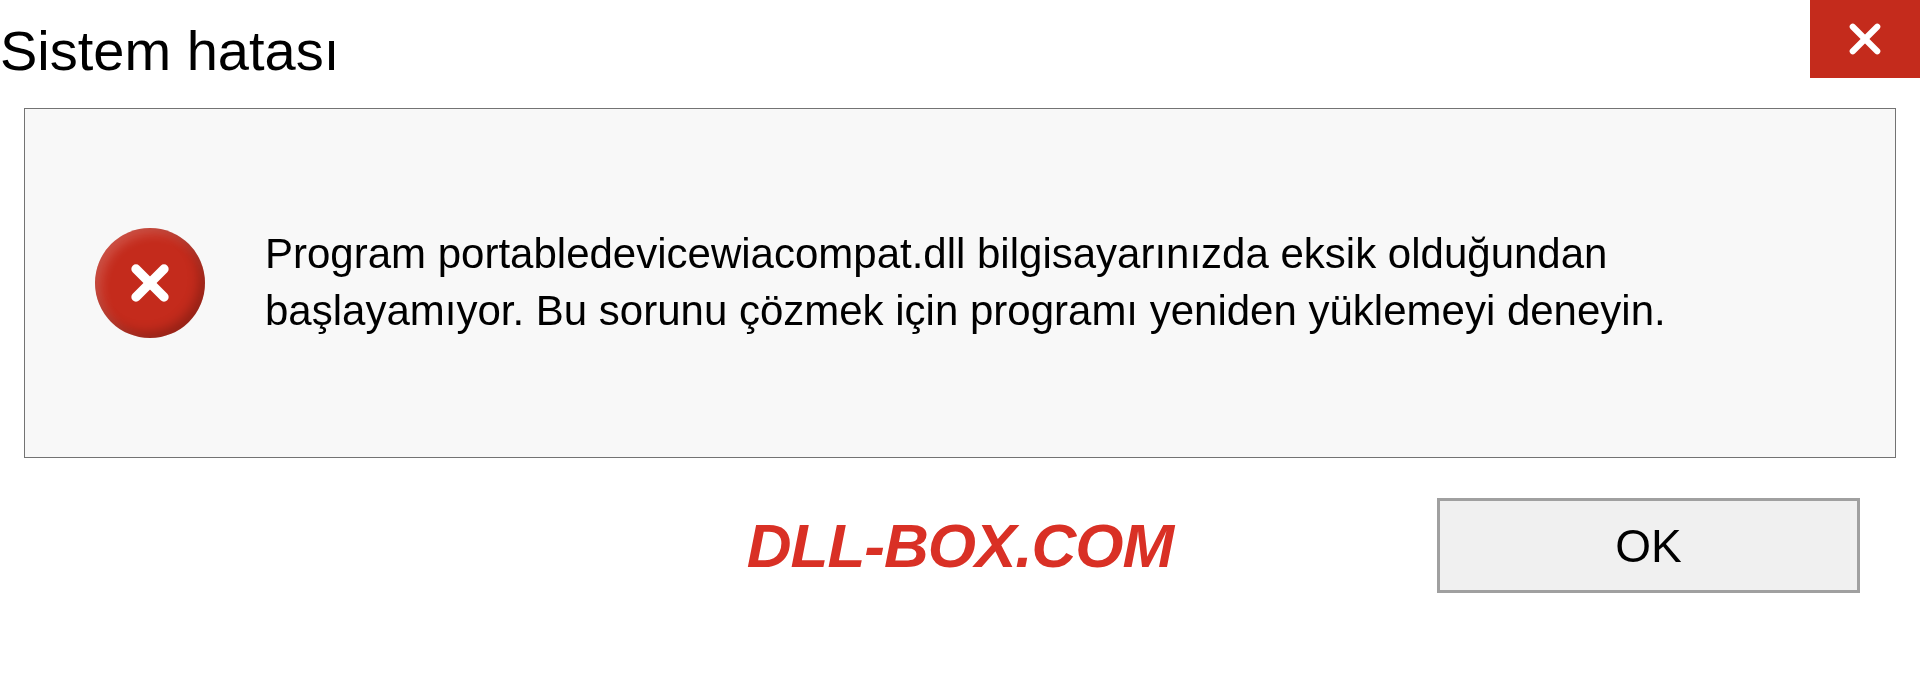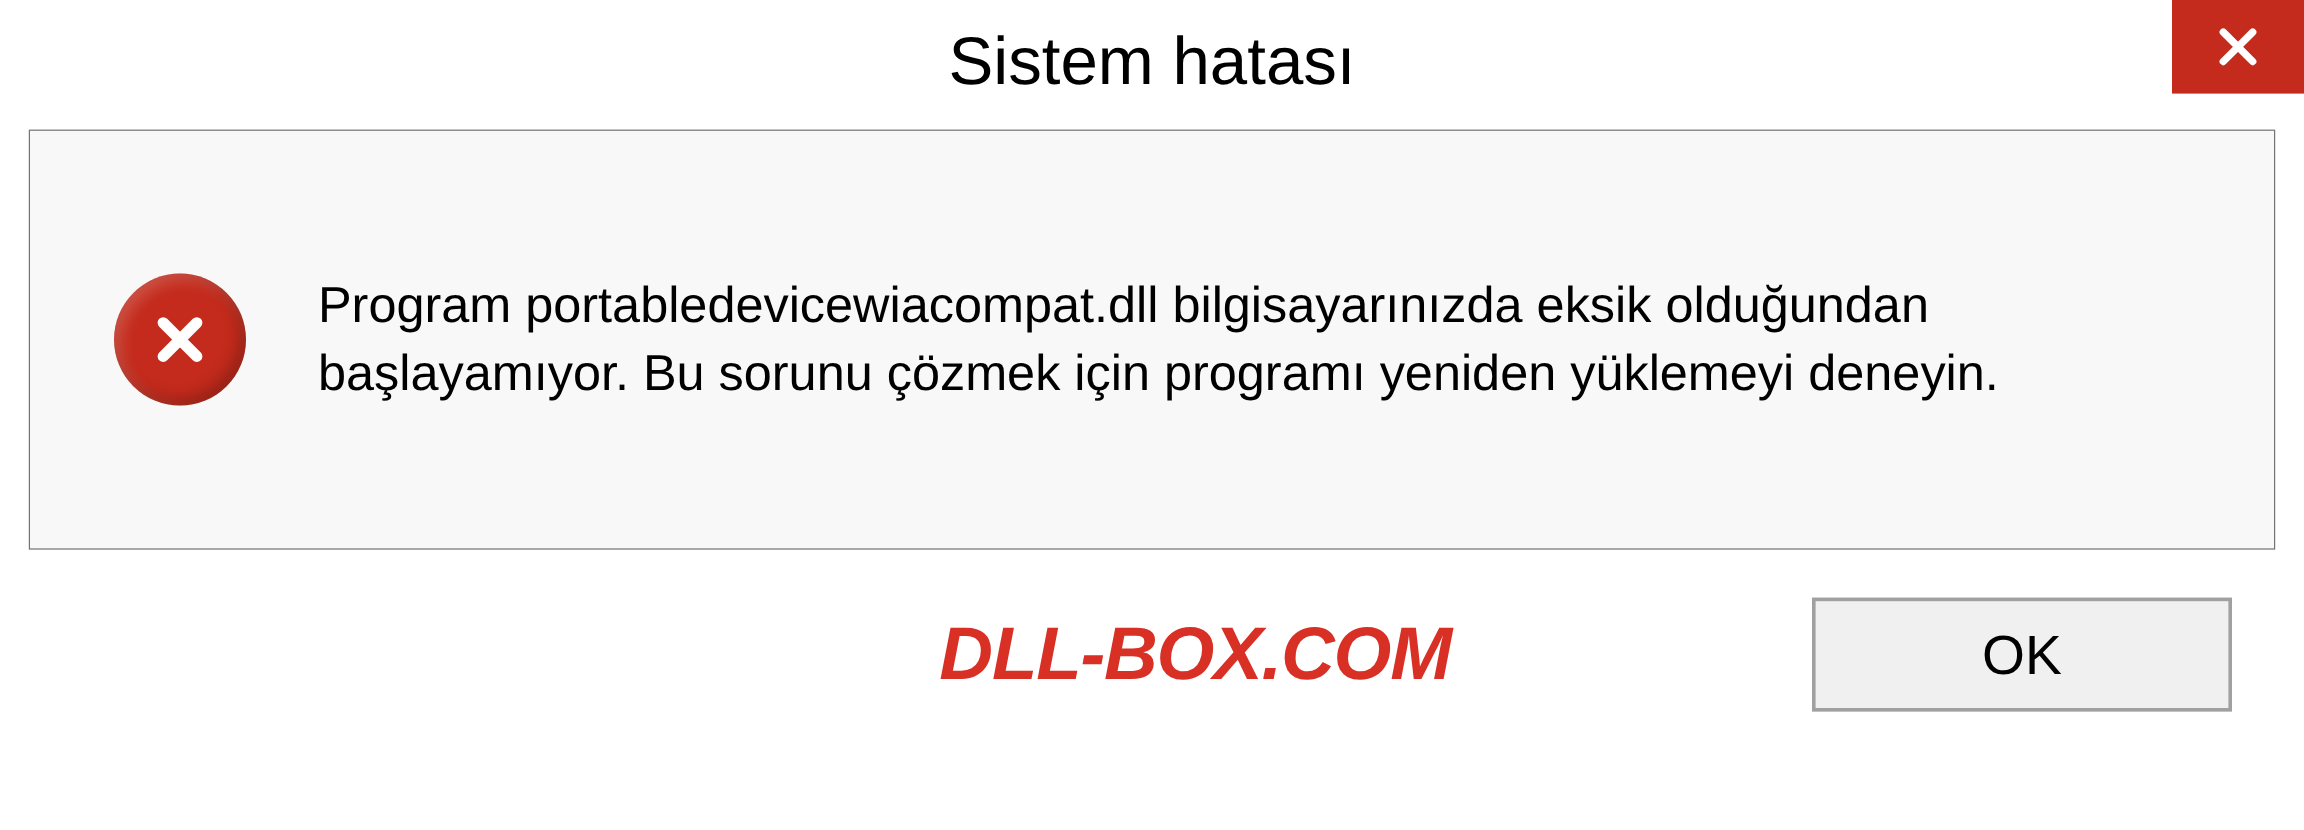--- a/index.html
+++ b/index.html
@@ -12,21 +12,20 @@
       font-family: 'Segoe UI', Tahoma, Arial, sans-serif;
       background: #ffffff;
       width: 1920px;
       height: 692px;
       position: relative;
     }
     
     .titlebar {
       display: flex;
       align-items: center;
-      justify-content: center;
       height: 100px;
       position: relative;
     }
     
     .title {
       font-size: 56px;
       font-weight: 400;
       color: #000000;
     }
     
@@ -97,25 +96,24 @@
     .watermark {
       position: absolute;
       left: 50%;
       transform: translateX(-50%);
       font-size: 62px;
       font-weight: 700;
       font-style: italic;
       color: #d93025;
       letter-spacing: -1px;
       font-family: Arial, sans-serif;
-      margin-left: 36px;
     }
     
     .ok-button {
-      width: 350px;
+      width: 423px;
       height: 95px;
       border: 3px solid #a0a0a0;
       background: #f0f0f0;
       font-size: 46px;
       color: #000000;
       cursor: pointer;
       font-family: inherit;
       display: flex;
       align-items: center;
       justify-content: center;

